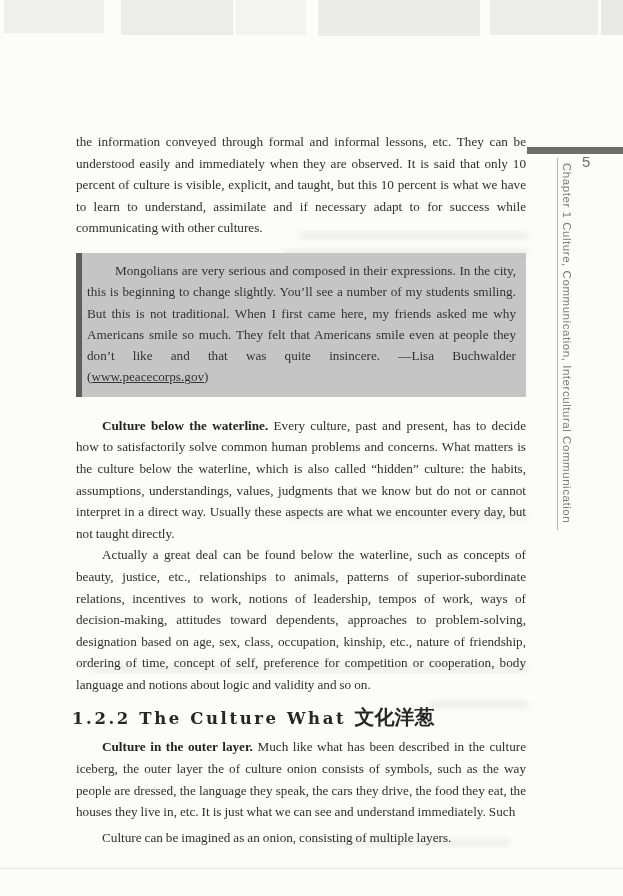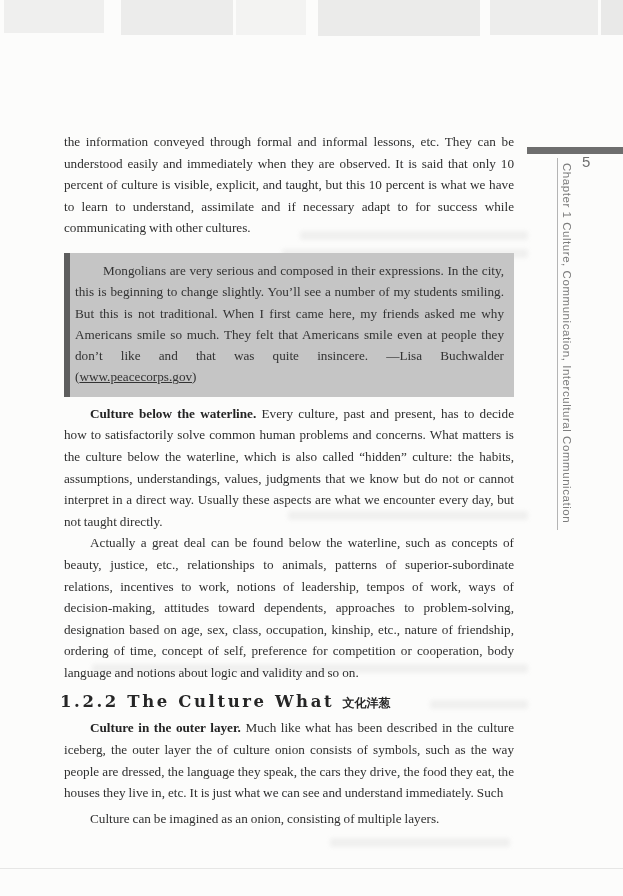--- a/index.html
+++ b/index.html
@@ -21,21 +21,21 @@
     font:15px "Liberation Sans", sans-serif; color:#6f6f6f;
   }
   .sidebar-rule { position:absolute; left:557px; top:158px; width:1px; height:372px; background:#b4b4b4; }
   .sidebar-title {
     position:absolute; left:561px; top:163px; height:352px;
     writing-mode:vertical-rl;
     font:11.5px "Liberation Sans", sans-serif;
     color:#7b7b7b; letter-spacing:.55px; white-space:nowrap;
   }
   
-  .content { position:absolute; left:64px; top:131px; width:450px; }
+  .content { position:absolute; left:76px; top:131px; width:450px; }
   .par {
     margin:0;
     text-align:justify;
     font-size:13.2px; line-height:21.6px;
     word-spacing:-0.3px;
     color:#2f2f2f;
   }
   .indent { text-indent:26px; }
   .par b { font-weight:bold; color:#242424; }
   
@@ -55,23 +55,23 @@
   .section-heading {
     margin:9px 0 5px -4px;
     font-family:"DejaVu Serif", serif;
     font-size:16.5px; font-weight:600;
     letter-spacing:2.6px;
     color:#262626;
     white-space:nowrap;
   }
   .section-heading .cn {
     font-family:"DejaVu Sans", sans-serif;
-    letter-spacing:0; font-weight:bold; font-size:12px;
+    letter-spacing:0; font-weight:bold; font-size:20px;
   }
-  .mt14 { margin-top:6px; }
+  .mt14 { margin-top:18px; }
   .mt4  { margin-top:4px; }
   
   .bottom-line { position:absolute; left:0; top:868px; width:623px; height:1px; background:#e6e6e5; }
 </style>
 </head>
 <body>
 
 <div class="page-root">
 
   <div class="band" style="left:4px;   width:100px; height:33px; background:#efefee;"></div>

